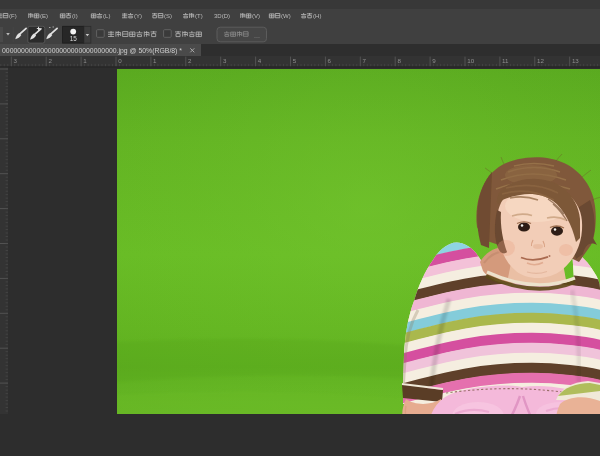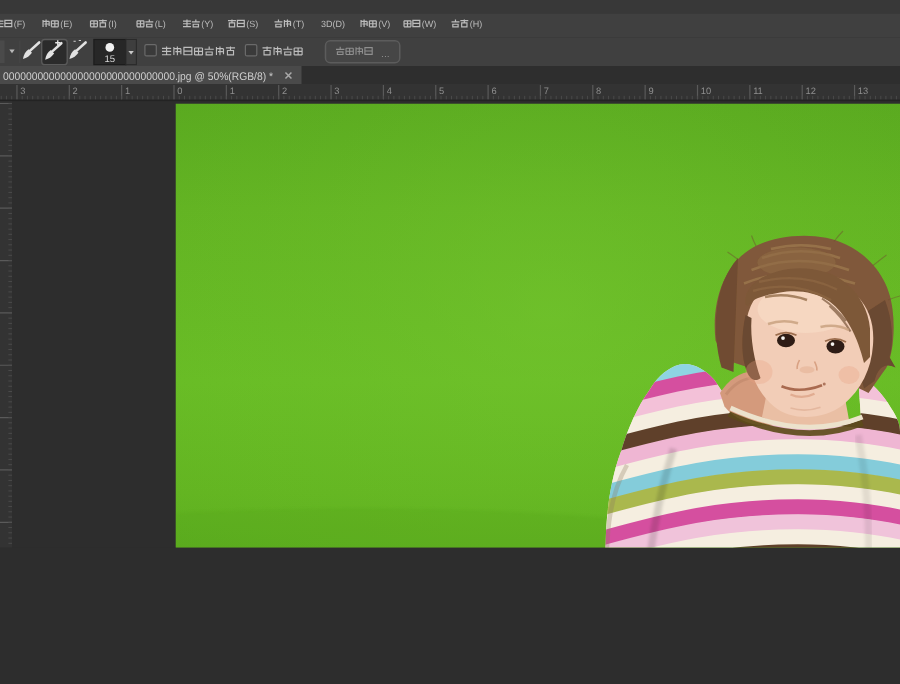--- a/index.html
+++ b/index.html
@@ -1,12 +1,12 @@
 <!DOCTYPE html>
-<html><head><meta charset="utf-8"><style>html,body{margin:0;padding:0;background:#2d2d2d;}*{font-family:"Liberation Sans",sans-serif;}#stage{position:relative;width:600px;height:365px;overflow:hidden;}</style></head><body>
+<html><head><meta charset="utf-8"><style>html,body{margin:0;padding:0;background:#2d2d2d;}*{font-family:"Liberation Sans",sans-serif;}#stage{position:relative;width:600px;height:414px;overflow:hidden;}</style></head><body>
 <div id="stage">
 <svg width="600" height="456" viewBox="0 0 600 456" xmlns="http://www.w3.org/2000/svg">
 <defs>
 <g id="gA">
           <path d="M0,1.2 H6 M0,3.2 H6 M0,5.4 H6 M3,0 V5.4"></path>
         </g>
 <g id="gB">
           <path d="M0.4,0.6 H5.6 V5.4 H0.4 Z M0.4,3 H5.6"></path>
         </g>
 <g id="gC">

